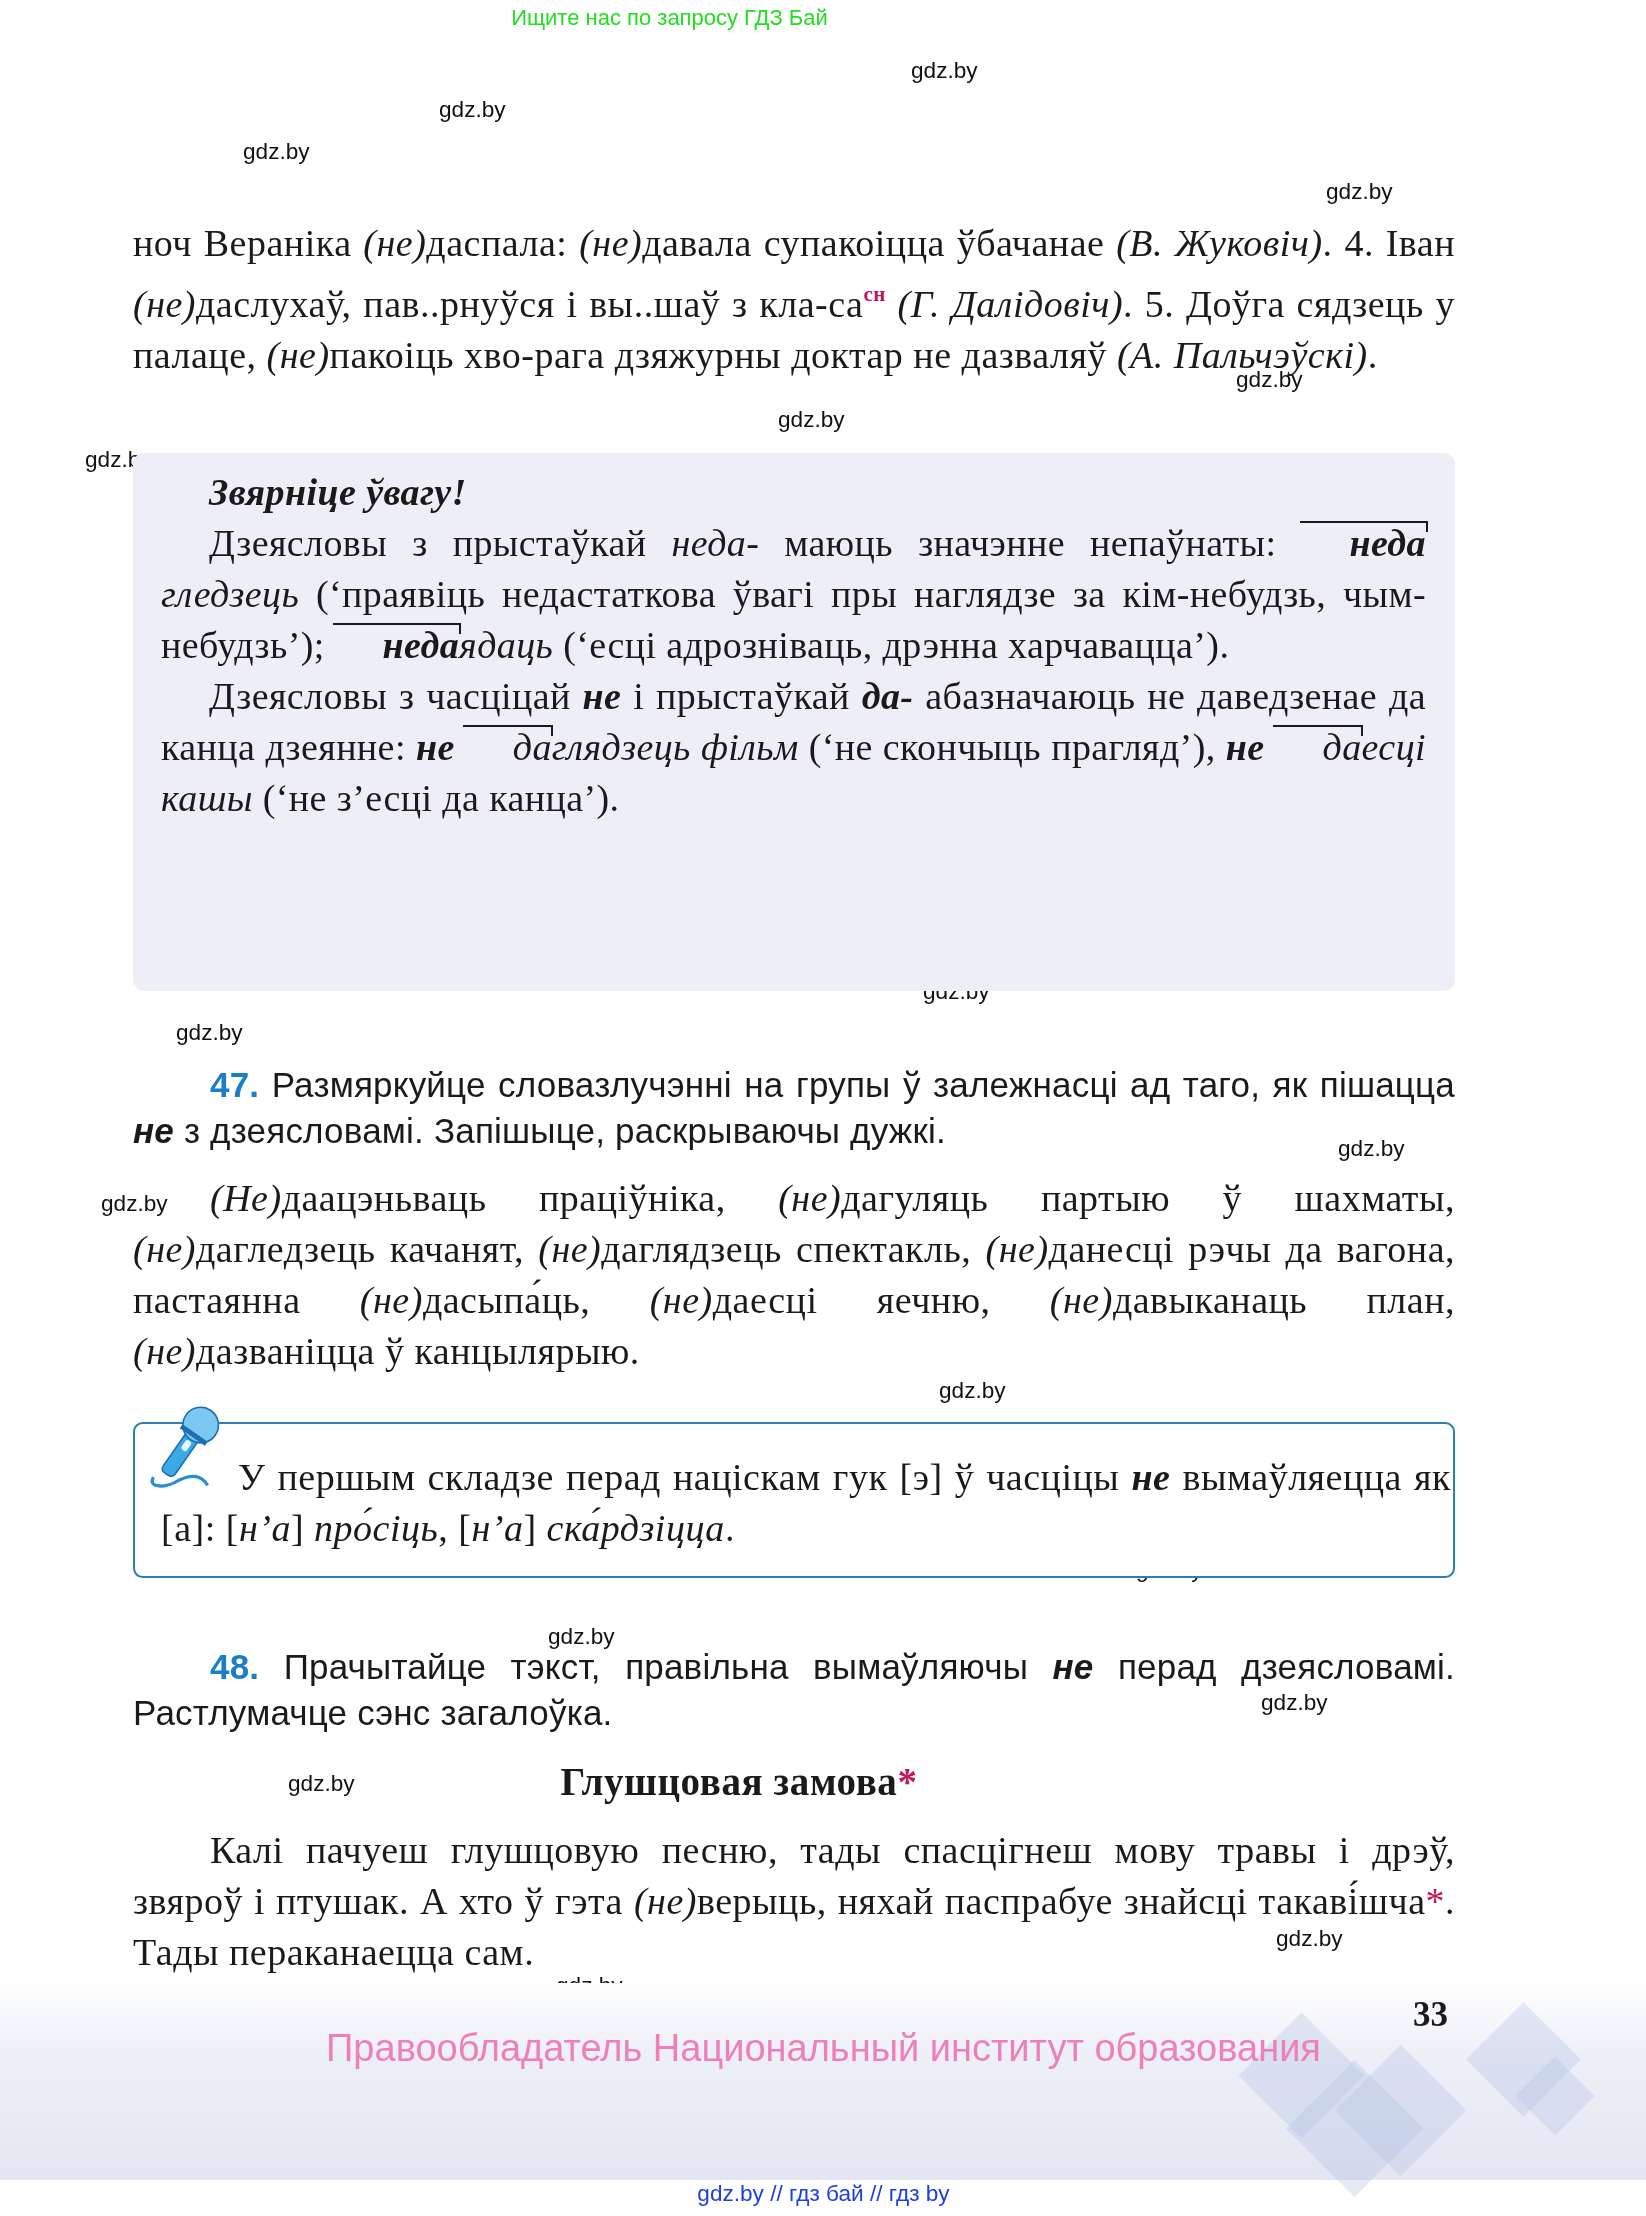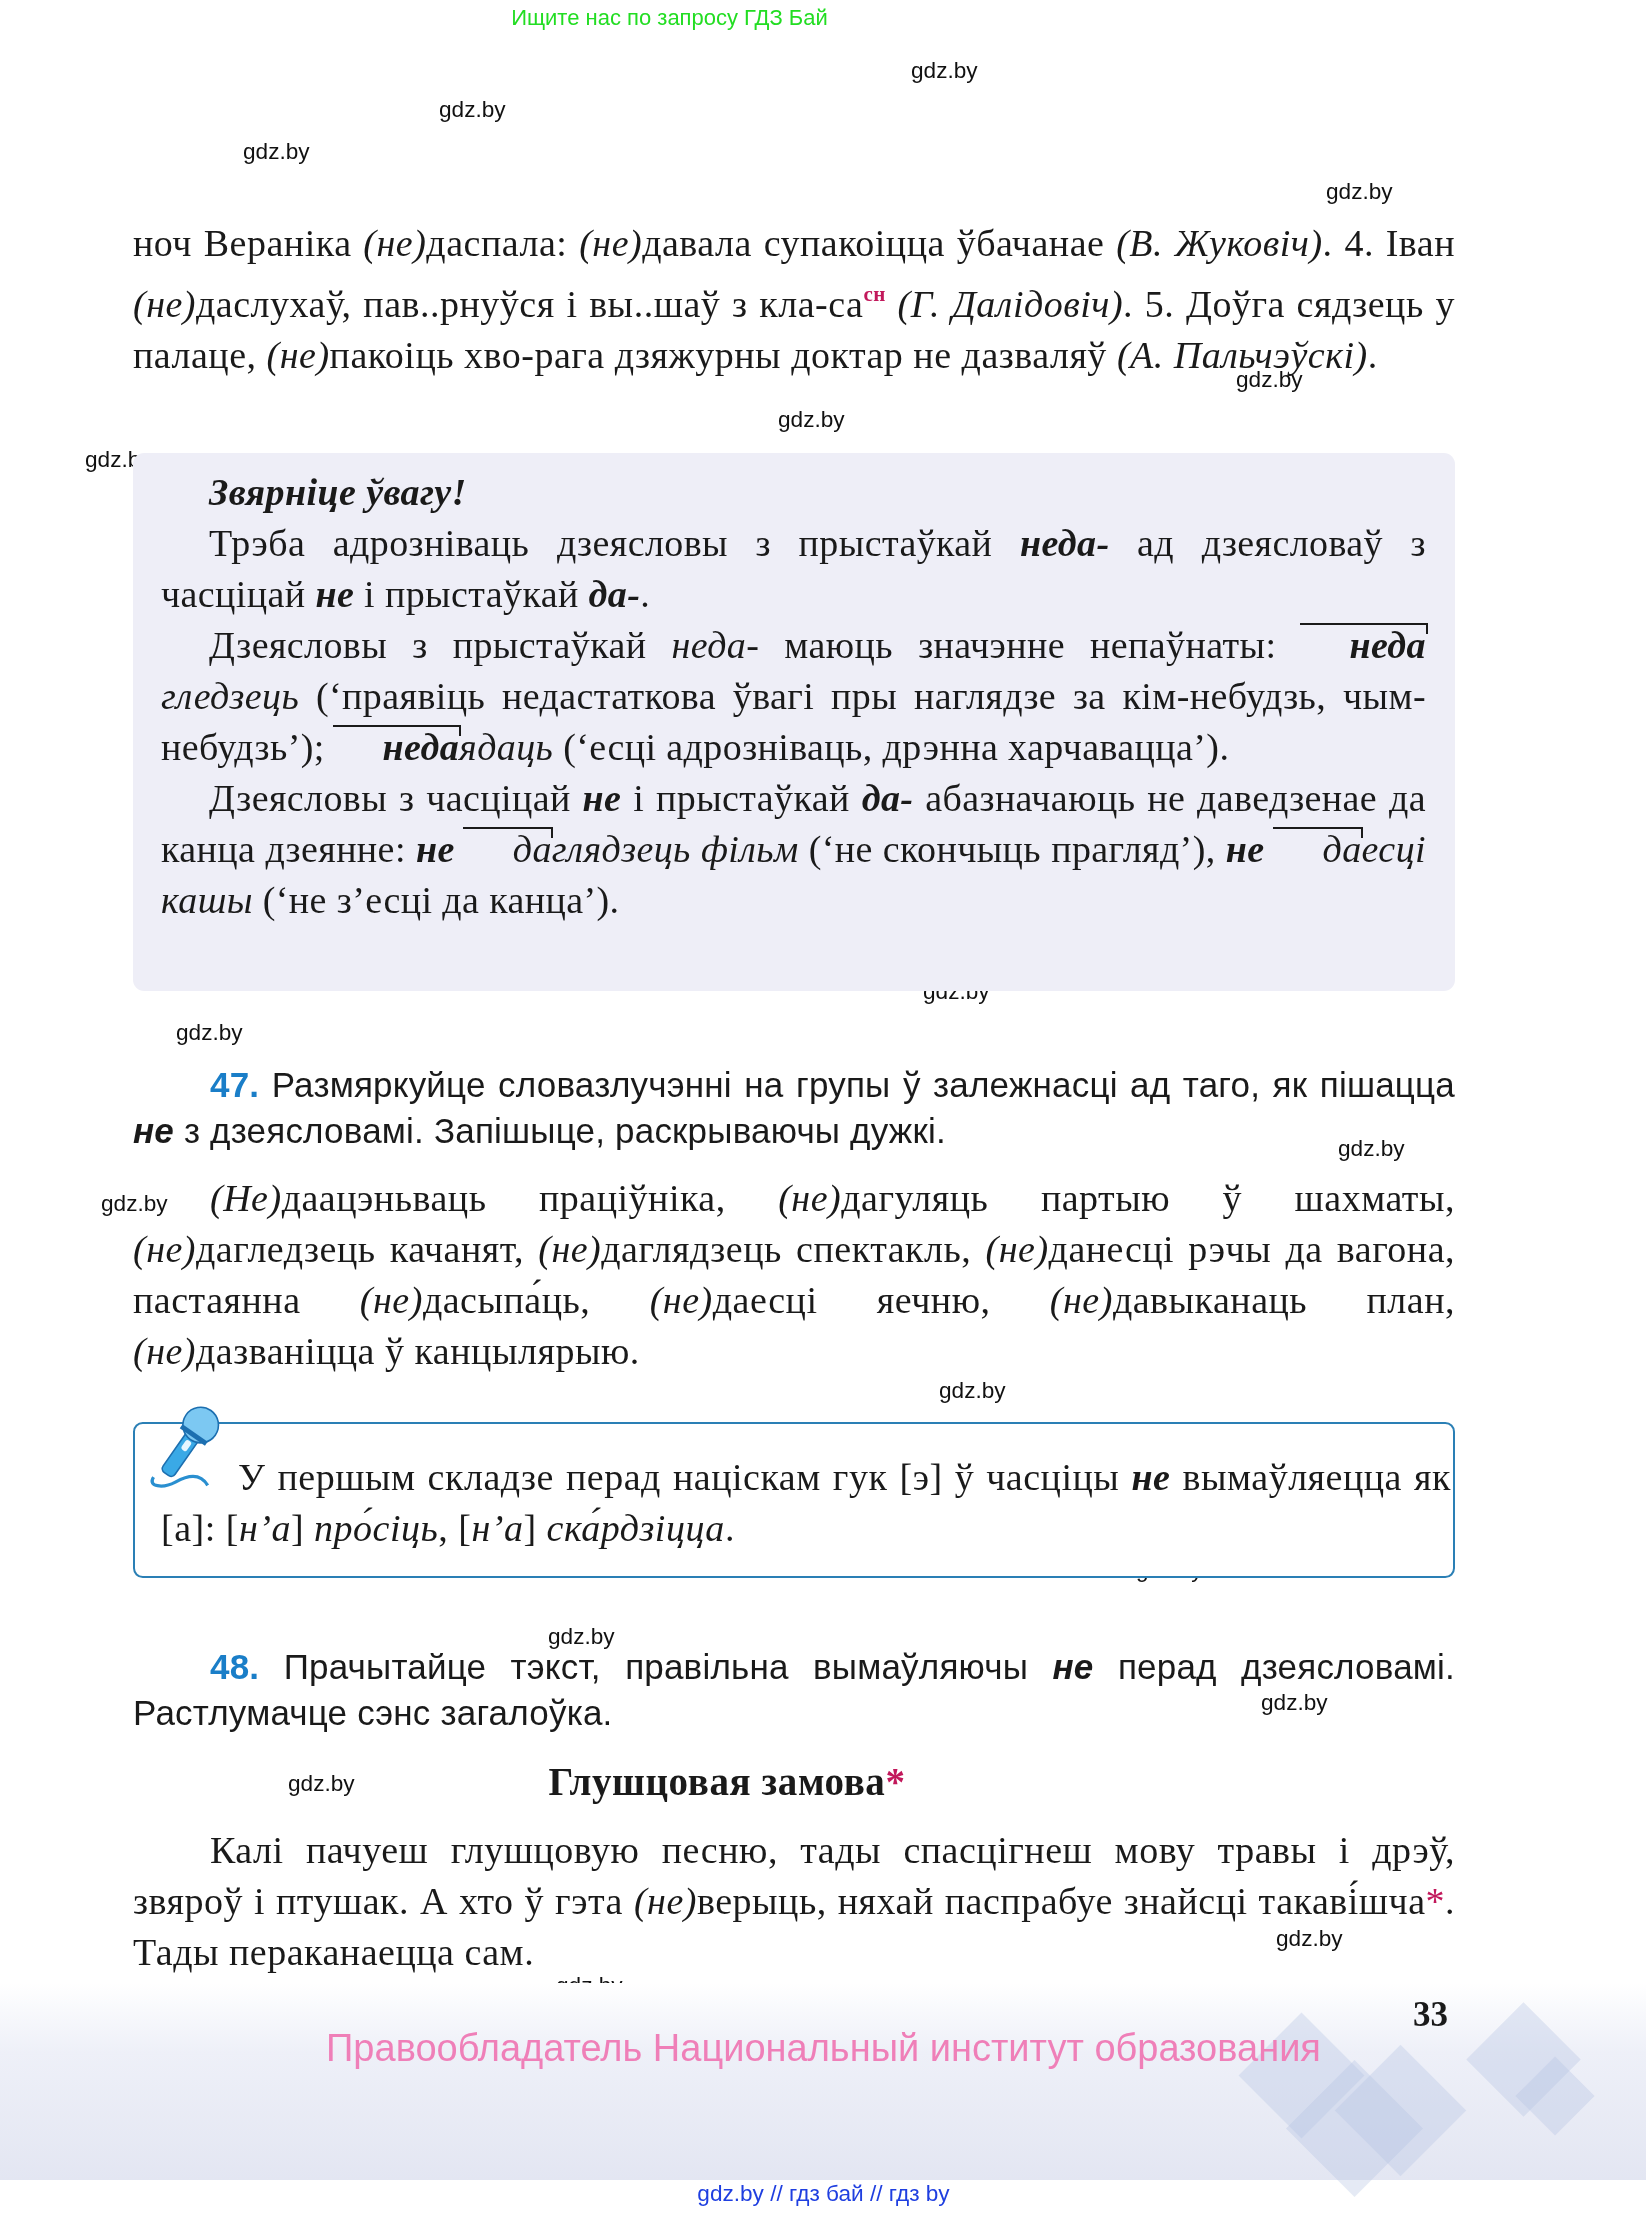--- a/index.html
+++ b/index.html
@@ -60,21 +60,21 @@
     background: #ffffff;
   }
   .pron-text {
     position: absolute; left: 161px; top: 1452px; width: 1290px;
     font-size: 38px; line-height: 51px; text-align: justify; letter-spacing: 0.5px;
   }
   .pron-text p { margin: 0; }
   .mic { position: absolute; left: 139px; top: 1398px; width: 97px; height: 97px; }
   .story-title {
     position: absolute; left: 0; width: 1454px; top: 1759px; text-align: center;
-    font-size: 39px; font-weight: bold; letter-spacing: 0.6px;
+    font-size: 39px; font-weight: bold; letter-spacing: 0.6px; padding-left: 12px;
   }
   .star { color: #c2185b; }
   .footer-band {
     position: absolute; left: 0; top: 1983px; width: 1647px; height: 197px;
     background: linear-gradient(to bottom, #ffffff 0%, #eef0f8 35%, #e3e6f2 100%);
   }
   .page-num { position: absolute; left: 1413px; top: 1995px; font-size: 35px; font-weight: bold; }
   .copyright {
     position: absolute; left: 0; width: 1647px; top: 2027px; text-align: center;
     font-family: "Liberation Sans", sans-serif; font-size: 38px; color: #ef7fb8;
@@ -120,23 +120,20 @@
 <div class="serif-block" style="top:201px;margin-top:17px;">
   <p>
     <span>ноч Вераніка </span><i>(не)</i><span>даспала: </span><i>(не)</i><span>давала супакоіцца ўбачанае</span>
     <i>(В. Жуковіч)</i><span>. 4. Іван </span><i>(не)</i><span>даслухаў, пав..рнуўся і вы..шаў з кла-</span><span>са</span><span class="sup-sn">сн</span><i> (Г. Далідовіч)</i><span>. 5. Доўга сядзець у палаце, </span><i>(не)</i><span>пакоіць хво-</span><span>рага дзяжурны доктар не дазваляў </span><i>(А. Пальчэўскі)</i><span>.</span>
   </p>
 </div>
 
 <div class="note-box"></div>
 <div class="note-text">
   <p style="padding-left:48px;"><span class="bi">Звярніце ўвагу!</span></p>
-  <p class="indent" style="text-indent:48px;">
-    <span>Трэба адрозніваць дзеясловы з прыстаўкай </span><span class="bi">неда-</span><span> ад дзеясловаў з часціцай </span><span class="bi">не</span><span> і прыстаўкай </span><span class="bi">да-</span><span>.</span>
-  </p>
   <p style="text-indent:48px;">
     <span>Дзеясловы з прыстаўкай </span><i>неда-</i><span> маюць значэнне непаўнаты: </span><span class="overline-wrap"><span class="bi">неда</span></span><i>гледзець</i><span> (‘праявіць недастаткова ўвагі пры наглядзе за кім-небудзь, чым-небудзь’); </span><span class="overline-wrap"><span class="bi">неда</span></span><i>ядаць</i><span> (‘есці адрозніваць, дрэнна харчавацца’).</span>
   </p>
   <p style="text-indent:48px;">
     <span>Дзеясловы з часціцай </span><span class="bi">не</span><span> і прыстаўкай </span><span class="bi">да-</span><span> абазначаюць не даведзенае да канца дзеянне: </span><span class="bi">не </span><span class="overline-wrap"><i>да</i></span><i>глядзець фільм</i><span> (‘не скончыць прагляд’), </span><span class="bi">не </span><span class="overline-wrap"><i>да</i></span><i>есці кашы</i><span> (‘не з’есці да канца’).</span>
   </p>
 </div>
 
 <div class="task" style="top:1062px;">
   <p style="text-indent:77px;">

